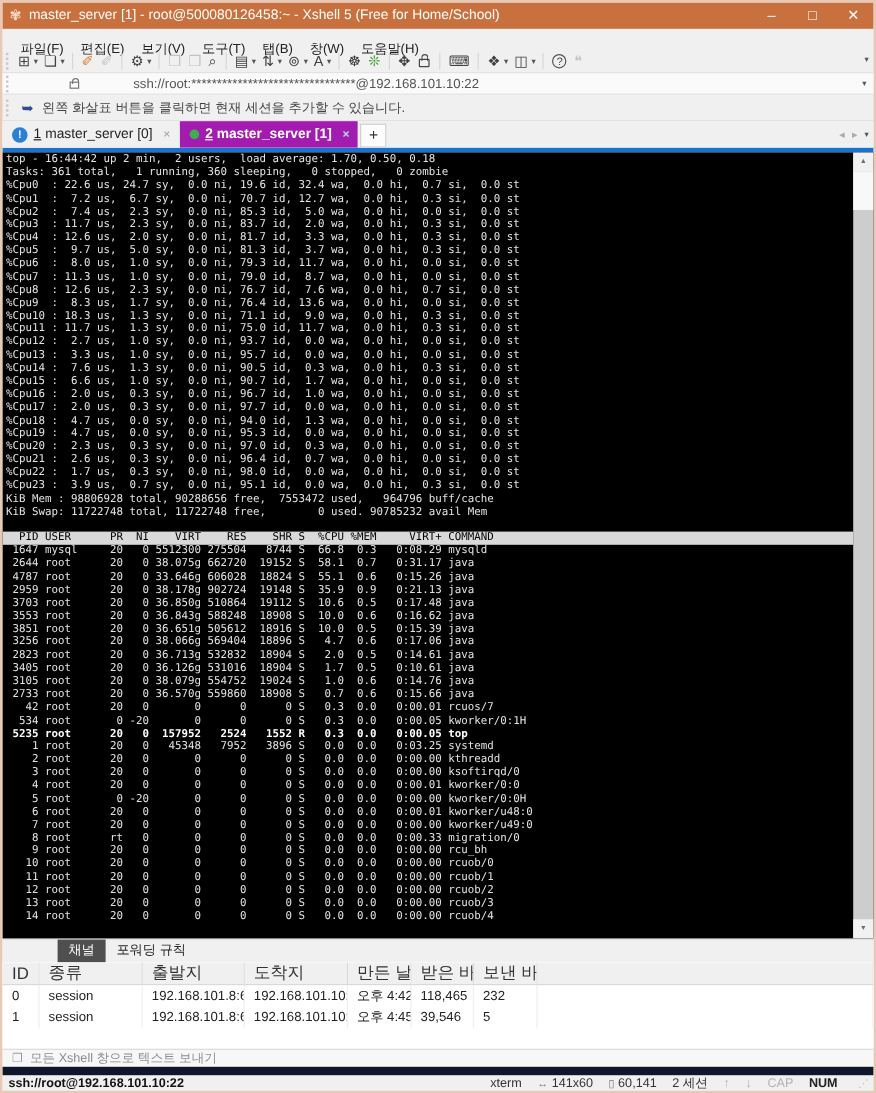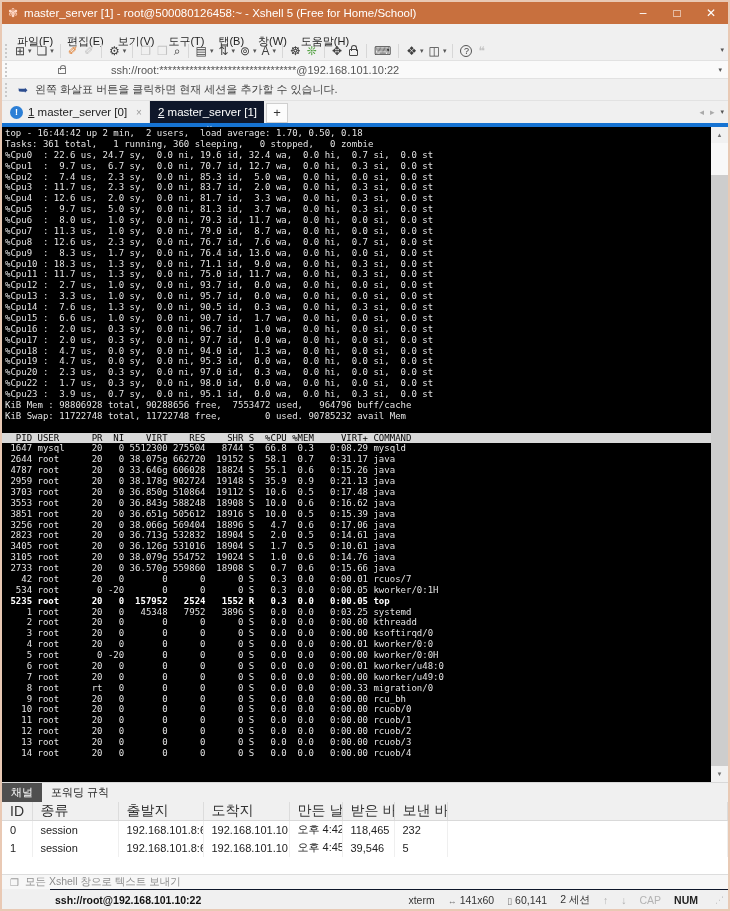--- a/index.html
+++ b/index.html
@@ -50,21 +50,21 @@
 
   
   .infobar{ height:22px; display:flex; align-items:center; font-size:11px; color:#444;
             border-bottom:1px solid #e2e2e2; flex:0 0 22px; padding-left:2px;}
   .info-icon{ color:#2c4d8f; font-size:12px; margin:0 7px 0 6px; }
 
   
   .tabbar{ height:22px; display:flex; align-items:flex-end; flex:0 0 22px; background:#f0f0f0; position:relative;}
   .stab{ height:22px; display:flex; align-items:center; padding:0 7px 0 8px; gap:5px; font-size:11.5px; }
   .stab.inactive{ color:#222; background:#f0f0f0; border-right:1px solid #e0e0e0;}
-  .stab.active{ background:#0f172a; color:#fff; font-weight:normal;flex-direction:column; }
+  .stab.active{ background:#a21caf; color:#fff; font-weight:bold; }
   .stab .num{ text-decoration:underline; }
   .badge{ width:13px; height:13px; border-radius:50%; background:#2c7fd6; color:#fff; font-size:9px;
           font-weight:bold; text-align:center; line-height:13px; }
   .greendot{ width:8px; height:8px; border-radius:50%; background:#3fae4e; }
   .tabclose{ font-size:10px; color:#9a9a9a; padding-left:4px;}
   .stab.active .tabclose{ color:#bcd6f2; }
   .plustab{ width:22px; height:20px; margin-left:2px; background:#fcfcfc; border:1px solid #cfcfcf;
             text-align:center; line-height:18px; font-size:13px; color:#333;}
   .tabnav{ position:absolute; right:4px; top:6px; font-size:9px; color:#aaa; display:flex; gap:6px; align-items:center;}
   .tabnav .dd{ font-size:7px; color:#555;}
@@ -78,40 +78,40 @@
   .tl.s-header{ background:#d9d9d9; color:#000; margin-left:-3px; padding-left:3px; }
   .tl.s-running{ color:#fff; font-weight:bold; }
   .vscroll{ position:absolute; right:0; top:0; bottom:0; width:17px; background:#cdcdcd; }
   .varrow{ height:16px; background:#f1f1f1; text-align:center; font-size:6px; color:#707070; line-height:16px;}
   .vthumb{ height:32px; background:#f8f8f8; }
   .varrow.bottom{ position:absolute; bottom:0; left:0; right:0; }
 
   
   .panel{ height:92px; background:#f0f0f0; display:flex; flex-direction:column; flex:0 0 92px;
           border-top:1px solid #d8d8d8;}
-  .paneltabs{ height:19px; display:flex; align-items:flex-start; flex:0 0 19px; }
+  .paneltabs{ height:19px; display:flex; align-items:flex-start; flex:0 0 19px;padding-left:46px; }
   .ptab{ font-size:11px; padding:0 9px; height:19px; line-height:19px; color:#222; }
   .ptab.s-active{ background:#4f4f4f; color:#fff; }
   .panel-table{ flex:1; background:#fff; overflow:hidden; }
   table{ border-collapse:collapse; width:100%; table-layout:fixed; }
   col.c0{width:30px;} col.c1{width:86px;} col.c2{width:85px;} col.c3{width:86px;}
   col.c4{width:53px;} col.c5{width:52px;} col.c6{width:53px;} col.c7{width:auto;}
   th{ height:17px; font-size:14px; font-weight:normal; text-align:left; color:#333; padding-left:8px;
       background:#f0f0f0; border-bottom:1px solid #d9d9d9; border-right:1px solid #dcdcdc; white-space:nowrap; overflow:hidden;}
   td{ height:18px; font-size:11px; color:#222; padding-left:8px; border-right:1px solid #efefef;
       white-space:nowrap; overflow:hidden; }
 
   
   .sendbar{ height:15px; background:#f7f7f7; border-top:1px solid #ddd; display:flex; align-items:center;
             font-size:10.5px; color:#8d8d8d; flex:0 0 15px; padding-left:4px;}
   .send-icon{ color:#9a9a9a; font-size:10px; margin:0 6px 0 4px; }
 
   
-  .statusbar{ height:20px; border-top:1px solid #0f172a; display:flex; align-items:center;
-              font-size:10.5px; color:#333; flex:0 0 20px; padding:0 4px 0 5px;margin-left:48px;}
+  .statusbar{ height:20px; border-top:7px solid #0f172a; display:flex; align-items:center;
+              font-size:10.5px; color:#333; flex:0 0 20px; padding:0 4px 0 5px;}
   .sb-left{ font-weight:bold; color:#111; flex:1; }
   .sb-right{ display:flex; align-items:center; gap:13px;text-align:right; }
   .sb-icon{ color:#777; font-size:9px; margin-right:3px; }
   .sb-dim{ color:#b3b3b3; }
   .sb-num{ font-weight:bold; color:#222; }
   .sb-grip{ color:#bbb; font-size:9px; margin-left:4px; }
 </style>
 </head>
 <body>
 
@@ -355,40 +355,41 @@
     </div>
   </div>
   <div class="bluestripe"></div>
 
   <div class="terminal">
     <div class="tlines">
 
     <div class="tl">top - 16:44:42 up 2 min,  2 users,  load average: 1.70, 0.50, 0.18</div>
         <div class="tl">Tasks: 361 total,   1 running, 360 sleeping,   0 stopped,   0 zombie</div>
         <div class="tl">%Cpu0  : 22.6 us, 24.7 sy,  0.0 ni, 19.6 id, 32.4 wa,  0.0 hi,  0.7 si,  0.0 st</div>
-        <div class="tl">%Cpu1  :  9.7 us,  6.7 sy,  0.0 ni, 70.7 id, 12.7 wa,  0.0 hi,  0.3 si,  0.0 st</div>
+        <div class="tl">%Cpu1  :  7.2 us,  6.7 sy,  0.0 ni, 70.7 id, 12.7 wa,  0.0 hi,  0.3 si,  0.0 st</div>
         <div class="tl">%Cpu2  :  7.4 us,  2.3 sy,  0.0 ni, 85.3 id,  5.0 wa,  0.0 hi,  0.0 si,  0.0 st</div>
         <div class="tl">%Cpu3  : 11.7 us,  2.3 sy,  0.0 ni, 83.7 id,  2.0 wa,  0.0 hi,  0.3 si,  0.0 st</div>
         <div class="tl">%Cpu4  : 12.6 us,  2.0 sy,  0.0 ni, 81.7 id,  3.3 wa,  0.0 hi,  0.3 si,  0.0 st</div>
         <div class="tl">%Cpu5  :  9.7 us,  5.0 sy,  0.0 ni, 81.3 id,  3.7 wa,  0.0 hi,  0.3 si,  0.0 st</div>
         <div class="tl">%Cpu6  :  8.0 us,  1.0 sy,  0.0 ni, 79.3 id, 11.7 wa,  0.0 hi,  0.0 si,  0.0 st</div>
         <div class="tl">%Cpu7  : 11.3 us,  1.0 sy,  0.0 ni, 79.0 id,  8.7 wa,  0.0 hi,  0.0 si,  0.0 st</div>
         <div class="tl">%Cpu8  : 12.6 us,  2.3 sy,  0.0 ni, 76.7 id,  7.6 wa,  0.0 hi,  0.7 si,  0.0 st</div>
         <div class="tl">%Cpu9  :  8.3 us,  1.7 sy,  0.0 ni, 76.4 id, 13.6 wa,  0.0 hi,  0.0 si,  0.0 st</div>
         <div class="tl">%Cpu10 : 18.3 us,  1.3 sy,  0.0 ni, 71.1 id,  9.0 wa,  0.0 hi,  0.3 si,  0.0 st</div>
         <div class="tl">%Cpu11 : 11.7 us,  1.3 sy,  0.0 ni, 75.0 id, 11.7 wa,  0.0 hi,  0.3 si,  0.0 st</div>
         <div class="tl">%Cpu12 :  2.7 us,  1.0 sy,  0.0 ni, 93.7 id,  0.0 wa,  0.0 hi,  0.0 si,  0.0 st</div>
         <div class="tl">%Cpu13 :  3.3 us,  1.0 sy,  0.0 ni, 95.7 id,  0.0 wa,  0.0 hi,  0.0 si,  0.0 st</div>
         <div class="tl">%Cpu14 :  7.6 us,  1.3 sy,  0.0 ni, 90.5 id,  0.3 wa,  0.0 hi,  0.3 si,  0.0 st</div>
         <div class="tl">%Cpu15 :  6.6 us,  1.0 sy,  0.0 ni, 90.7 id,  1.7 wa,  0.0 hi,  0.0 si,  0.0 st</div>
         <div class="tl">%Cpu16 :  2.0 us,  0.3 sy,  0.0 ni, 96.7 id,  1.0 wa,  0.0 hi,  0.0 si,  0.0 st</div>
         <div class="tl">%Cpu17 :  2.0 us,  0.3 sy,  0.0 ni, 97.7 id,  0.0 wa,  0.0 hi,  0.0 si,  0.0 st</div>
         <div class="tl">%Cpu18 :  4.7 us,  0.0 sy,  0.0 ni, 94.0 id,  1.3 wa,  0.0 hi,  0.0 si,  0.0 st</div>
         <div class="tl">%Cpu19 :  4.7 us,  0.0 sy,  0.0 ni, 95.3 id,  0.0 wa,  0.0 hi,  0.0 si,  0.0 st</div>
         <div class="tl">%Cpu20 :  2.3 us,  0.3 sy,  0.0 ni, 97.0 id,  0.3 wa,  0.0 hi,  0.0 si,  0.0 st</div>
+        <div class="tl">%Cpu21 :  2.6 us,  0.3 sy,  0.0 ni, 96.4 id,  0.7 wa,  0.0 hi,  0.0 si,  0.0 st</div>
         <div class="tl">%Cpu22 :  1.7 us,  0.3 sy,  0.0 ni, 98.0 id,  0.0 wa,  0.0 hi,  0.0 si,  0.0 st</div>
         <div class="tl">%Cpu23 :  3.9 us,  0.7 sy,  0.0 ni, 95.1 id,  0.0 wa,  0.0 hi,  0.3 si,  0.0 st</div>
         <div class="tl">KiB Mem : 98806928 total, 90288656 free,  7553472 used,   964796 buff/cache</div>
         <div class="tl">KiB Swap: 11722748 total, 11722748 free,        0 used. 90785232 avail Mem</div>
         <div class="tl"> </div>
         <div class="tl s-header">  PID USER      PR  NI    VIRT    RES    SHR S  %CPU %MEM     VIRT+ COMMAND</div>
         <div class="tl"> 1647 mysql     20   0 5512300 275504   8744 S  66.8  0.3   0:08.29 mysqld</div>
         <div class="tl"> 2644 root      20   0 38.075g 662720  19152 S  58.1  0.7   0:31.17 java</div>
         <div class="tl"> 4787 root      20   0 33.646g 606028  18824 S  55.1  0.6   0:15.26 java</div>
         <div class="tl"> 2959 root      20   0 38.178g 902724  19148 S  35.9  0.9   0:21.13 java</div>

